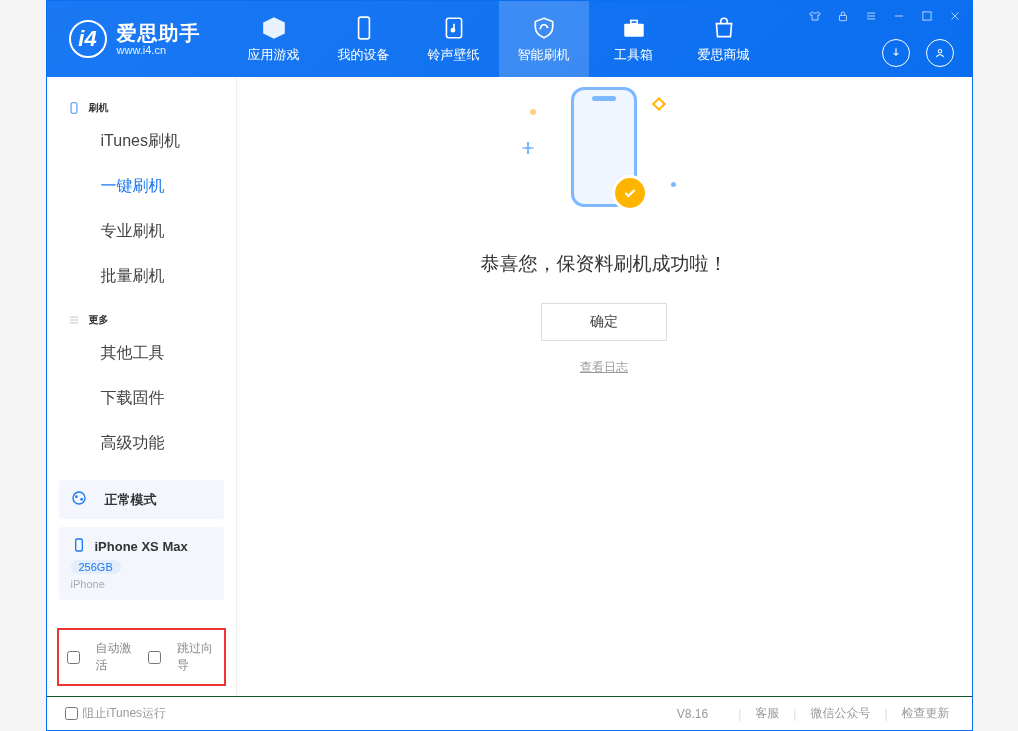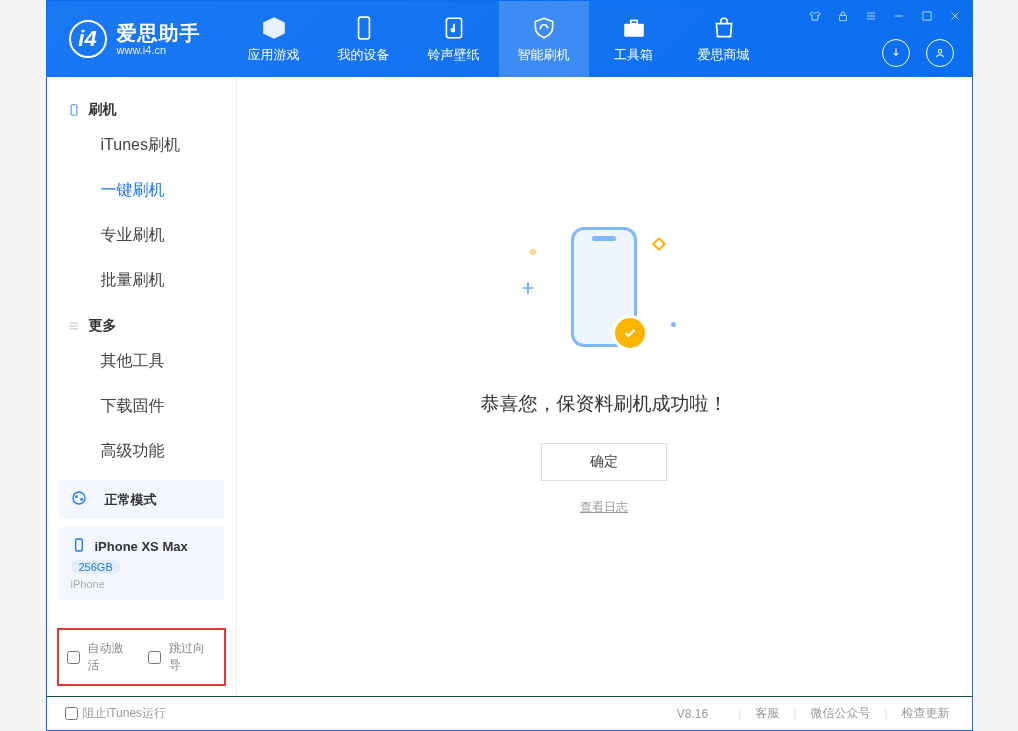--- a/index.html
+++ b/index.html
@@ -26,39 +26,39 @@
 .win-controls svg { width: 14px; height: 14px; stroke: #fff; fill: none; stroke-width: 1.3; }
 
 .header-right { position: absolute; right: 18px; bottom: 10px; display: flex; gap: 16px; }
 .hr-btn { width: 28px; height: 28px; border: 1.5px solid #fff; border-radius: 50%; display: flex; align-items: center; justify-content: center; cursor: pointer; }
 .hr-btn svg { width: 14px; height: 14px; stroke: #fff; fill: none; stroke-width: 1.8; }
 
 
 .body { flex: 1; display: flex; overflow: hidden; }
 .sidebar { width: 190px; border-right: 1px solid #eee; display: flex; flex-direction: column; background: #fff; }
 .side-scroll { flex: 1; overflow: auto; padding-top: 10px; }
-.side-group { padding: 14px 20px 4px; font-size: 14px; font-weight: bold; color: #333; display: flex; align-items: center; gap: 8px; }
+.side-group { padding: 14px 20px 4px; font-size: 10px; font-weight: bold; color: #333; display: flex; gap: 8px; }
 .side-group svg { width: 14px; height: 14px; }
 .side-item { padding: 12px 20px 12px 54px; font-size: 16px; color: #444; cursor: pointer; }
 .side-item.active { color: #1a78f3; }
 
 .device-boxes { padding: 8px 12px 12px; }
 .dev-card { background: #f3f7fd; border-radius: 3px; padding: 10px 12px; margin-bottom: 8px; display: flex; align-items: center; gap: 18px; font-size: 13px; color: #333; }
 .dev-card.col { flex-direction: column; align-items: flex-start; gap: 4px; }
 .dev-card .row1 { display: flex; align-items: center; gap: 8px; font-weight: bold; }
 .dev-card .cap { background: #e4edfb; color: #1a78f3; padding: 1px 8px; border-radius: 10px; font-size: 11px; font-weight: normal; }
 .dev-card .sub { color: #aaa; font-size: 11px; }
 .dev-ico svg { width: 16px; height: 16px; }
 
 .opts-row { border: 2px solid #e33; margin: 8px 10px 10px; padding: 10px 8px; display: flex; gap: 14px; font-size: 12px; color: #888; align-items: center; }
-.opts-row label { display: flex; align-items: center; gap: 8px; cursor: pointer; }
+.opts-row label { display: flex; align-items: center; gap: 16px; cursor: pointer; }
 .opts-row input { accent-color: #1a78f3; }
 
 
-.main { flex: 1; display: flex; flex-direction: column; align-items: center; justify-content: center; padding-bottom: 40px; }
+.main { flex: 1; display: flex; flex-direction: column; align-items: center; justify-content: flex-start; padding-bottom: 40px; }
 .phone-ill { position: relative; width: 200px; height: 140px; display: flex; align-items: center; justify-content: center; margin-bottom: 20px; }
 .phone { width: 66px; height: 120px; border: 3px solid #7eb8ff; border-radius: 13px; background: #f0f6ff; position: relative; }
 .phone::before { content: ""; position: absolute; top: 6px; left: 50%; transform: translateX(-50%); width: 24px; height: 5px; background: #7eb8ff; border-radius: 3px; }
 .check-badge { position: absolute; right: 56px; bottom: 6px; width: 36px; height: 36px; background: #ffb400; border-radius: 50%; display: flex; align-items: center; justify-content: center; border: 3px solid #fff; }
 .check-badge svg { width: 18px; height: 18px; stroke: #fff; stroke-width: 3; fill: none; }
 .dot { position: absolute; border-radius: 50%; }
 .d1 { width: 6px; height: 6px; background: #ffd18a; top: 32px; left: 26px; }
 .d2 { width: 10px; height: 10px; background: transparent; border: 2px solid #ffb400; transform: rotate(45deg); border-radius: 0; top: 22px; right: 40px; }
 .d3 { width: 12px; height: 2px; background: #7eb8ff; top: 70px; left: 18px; }
 .d3::after { content: ""; position: absolute; width: 2px; height: 12px; background: #7eb8ff; top: -5px; left: 5px; }

